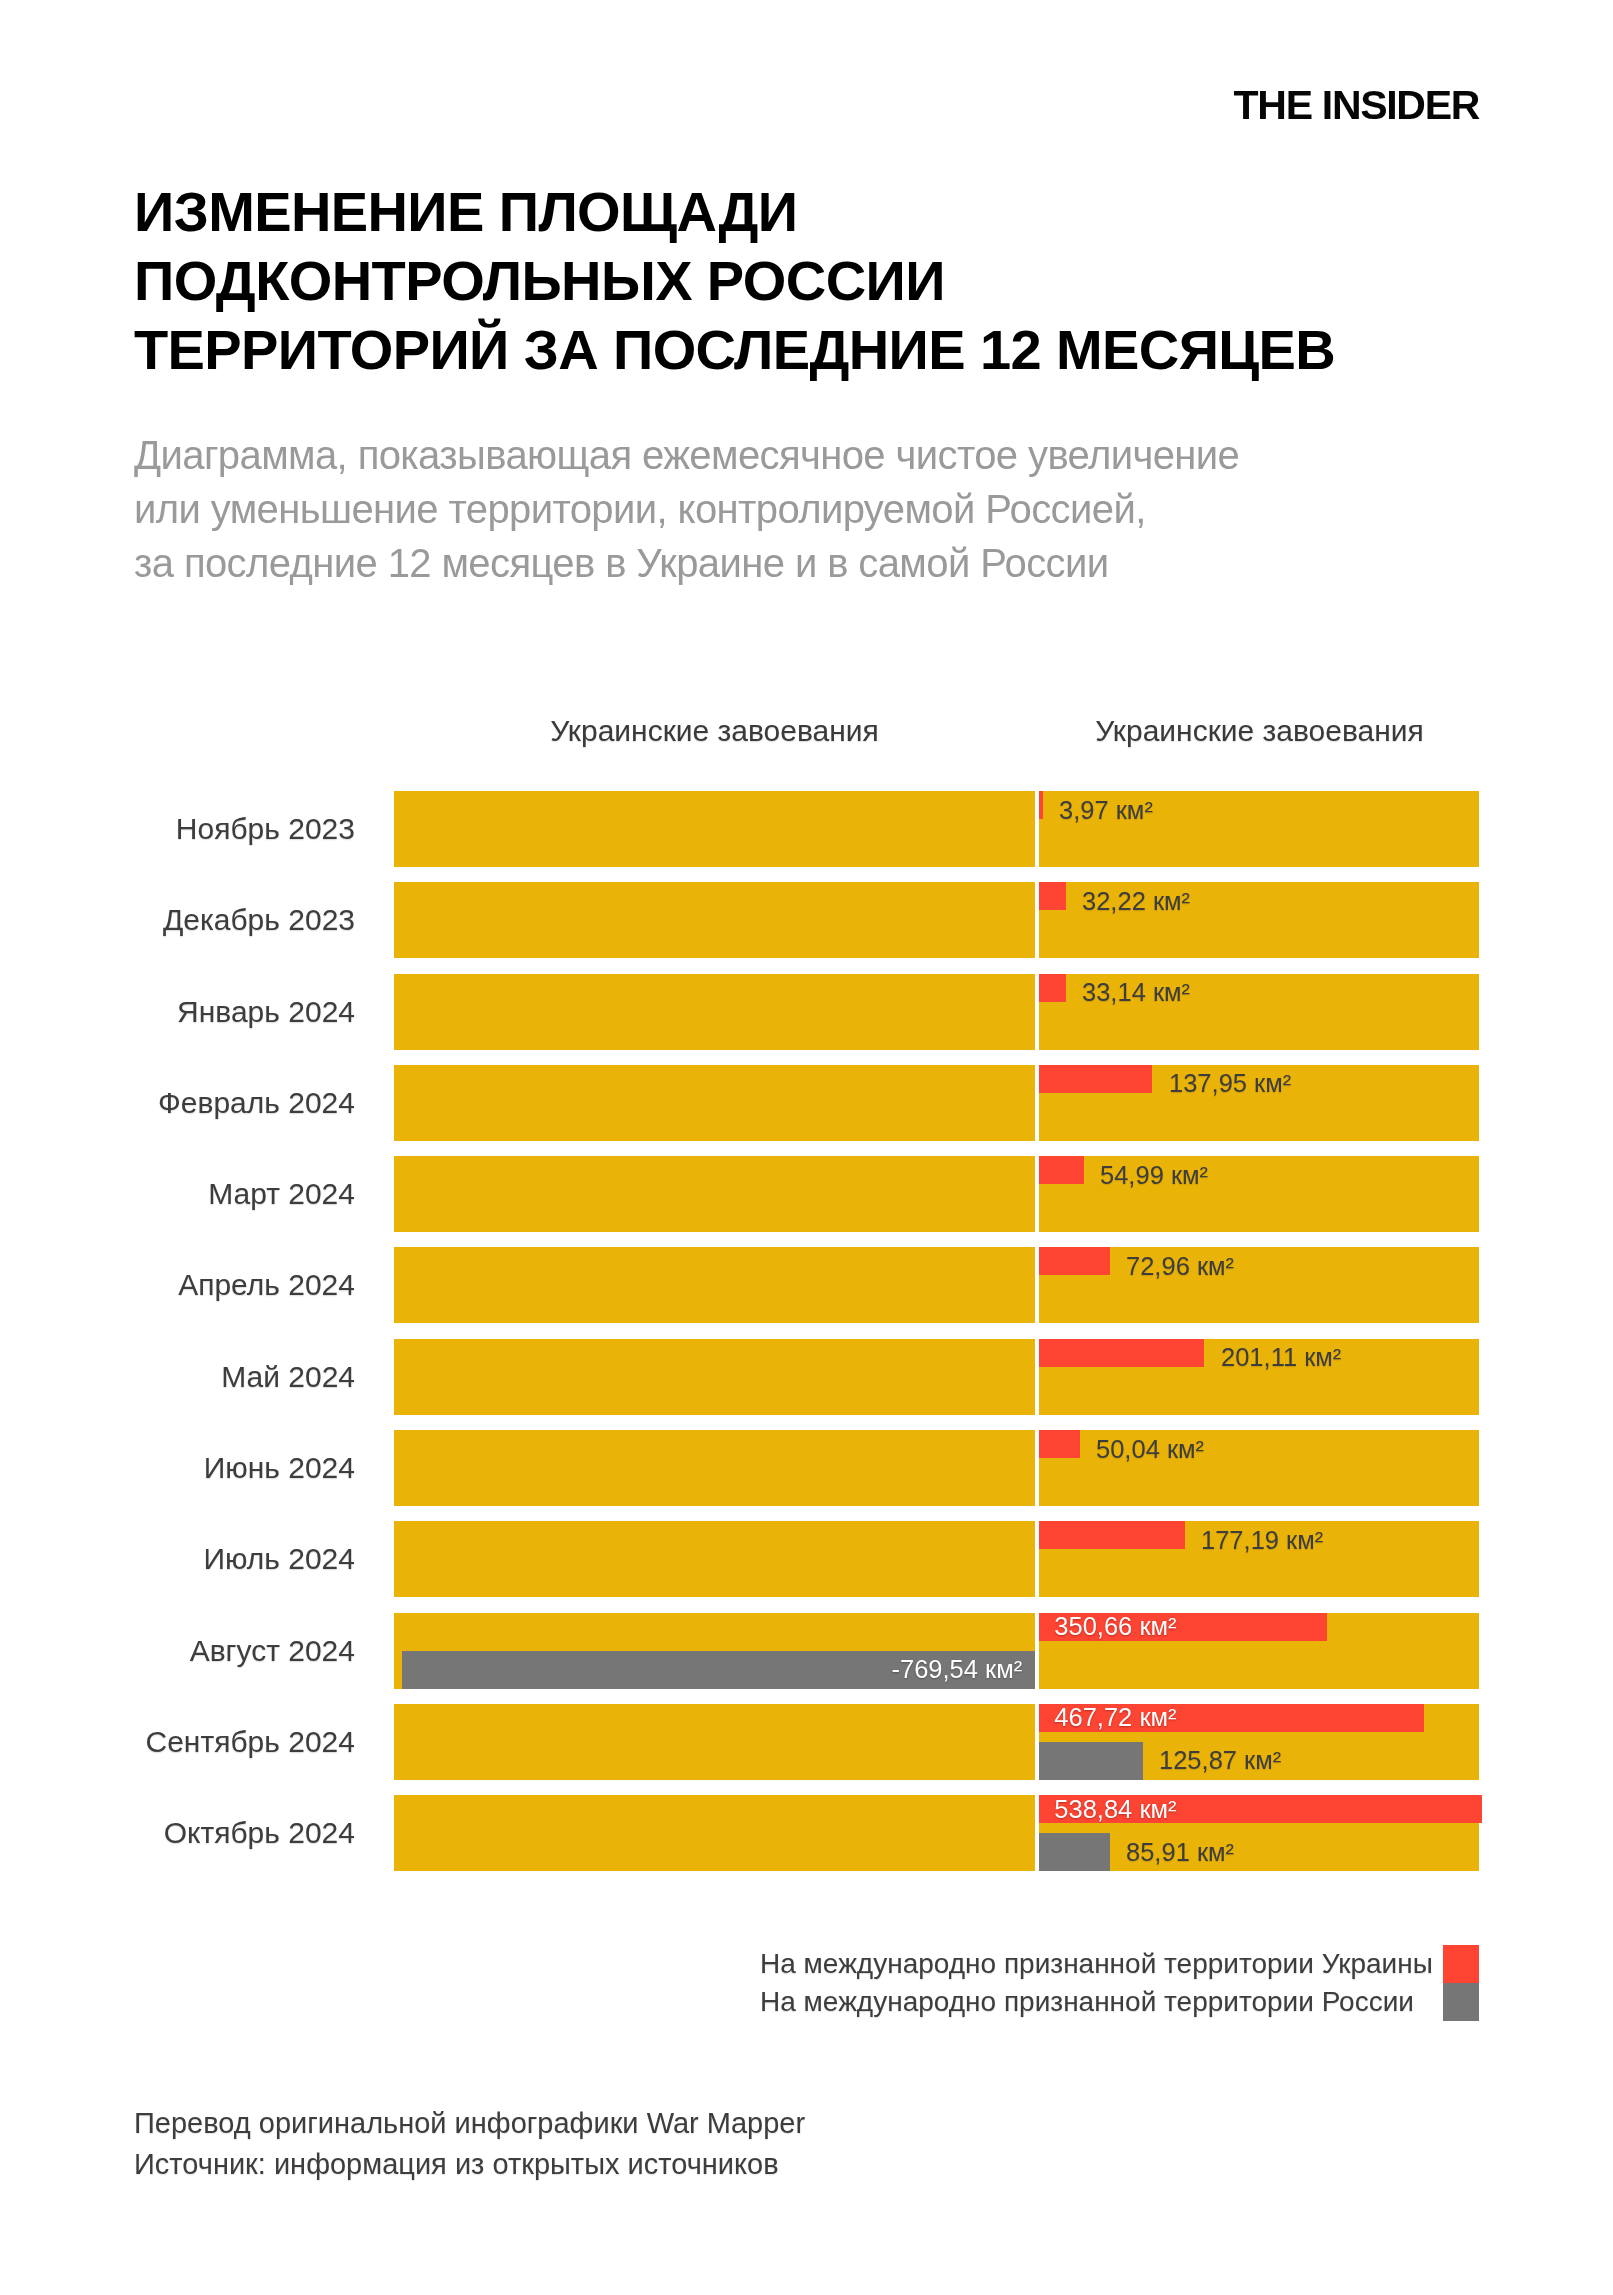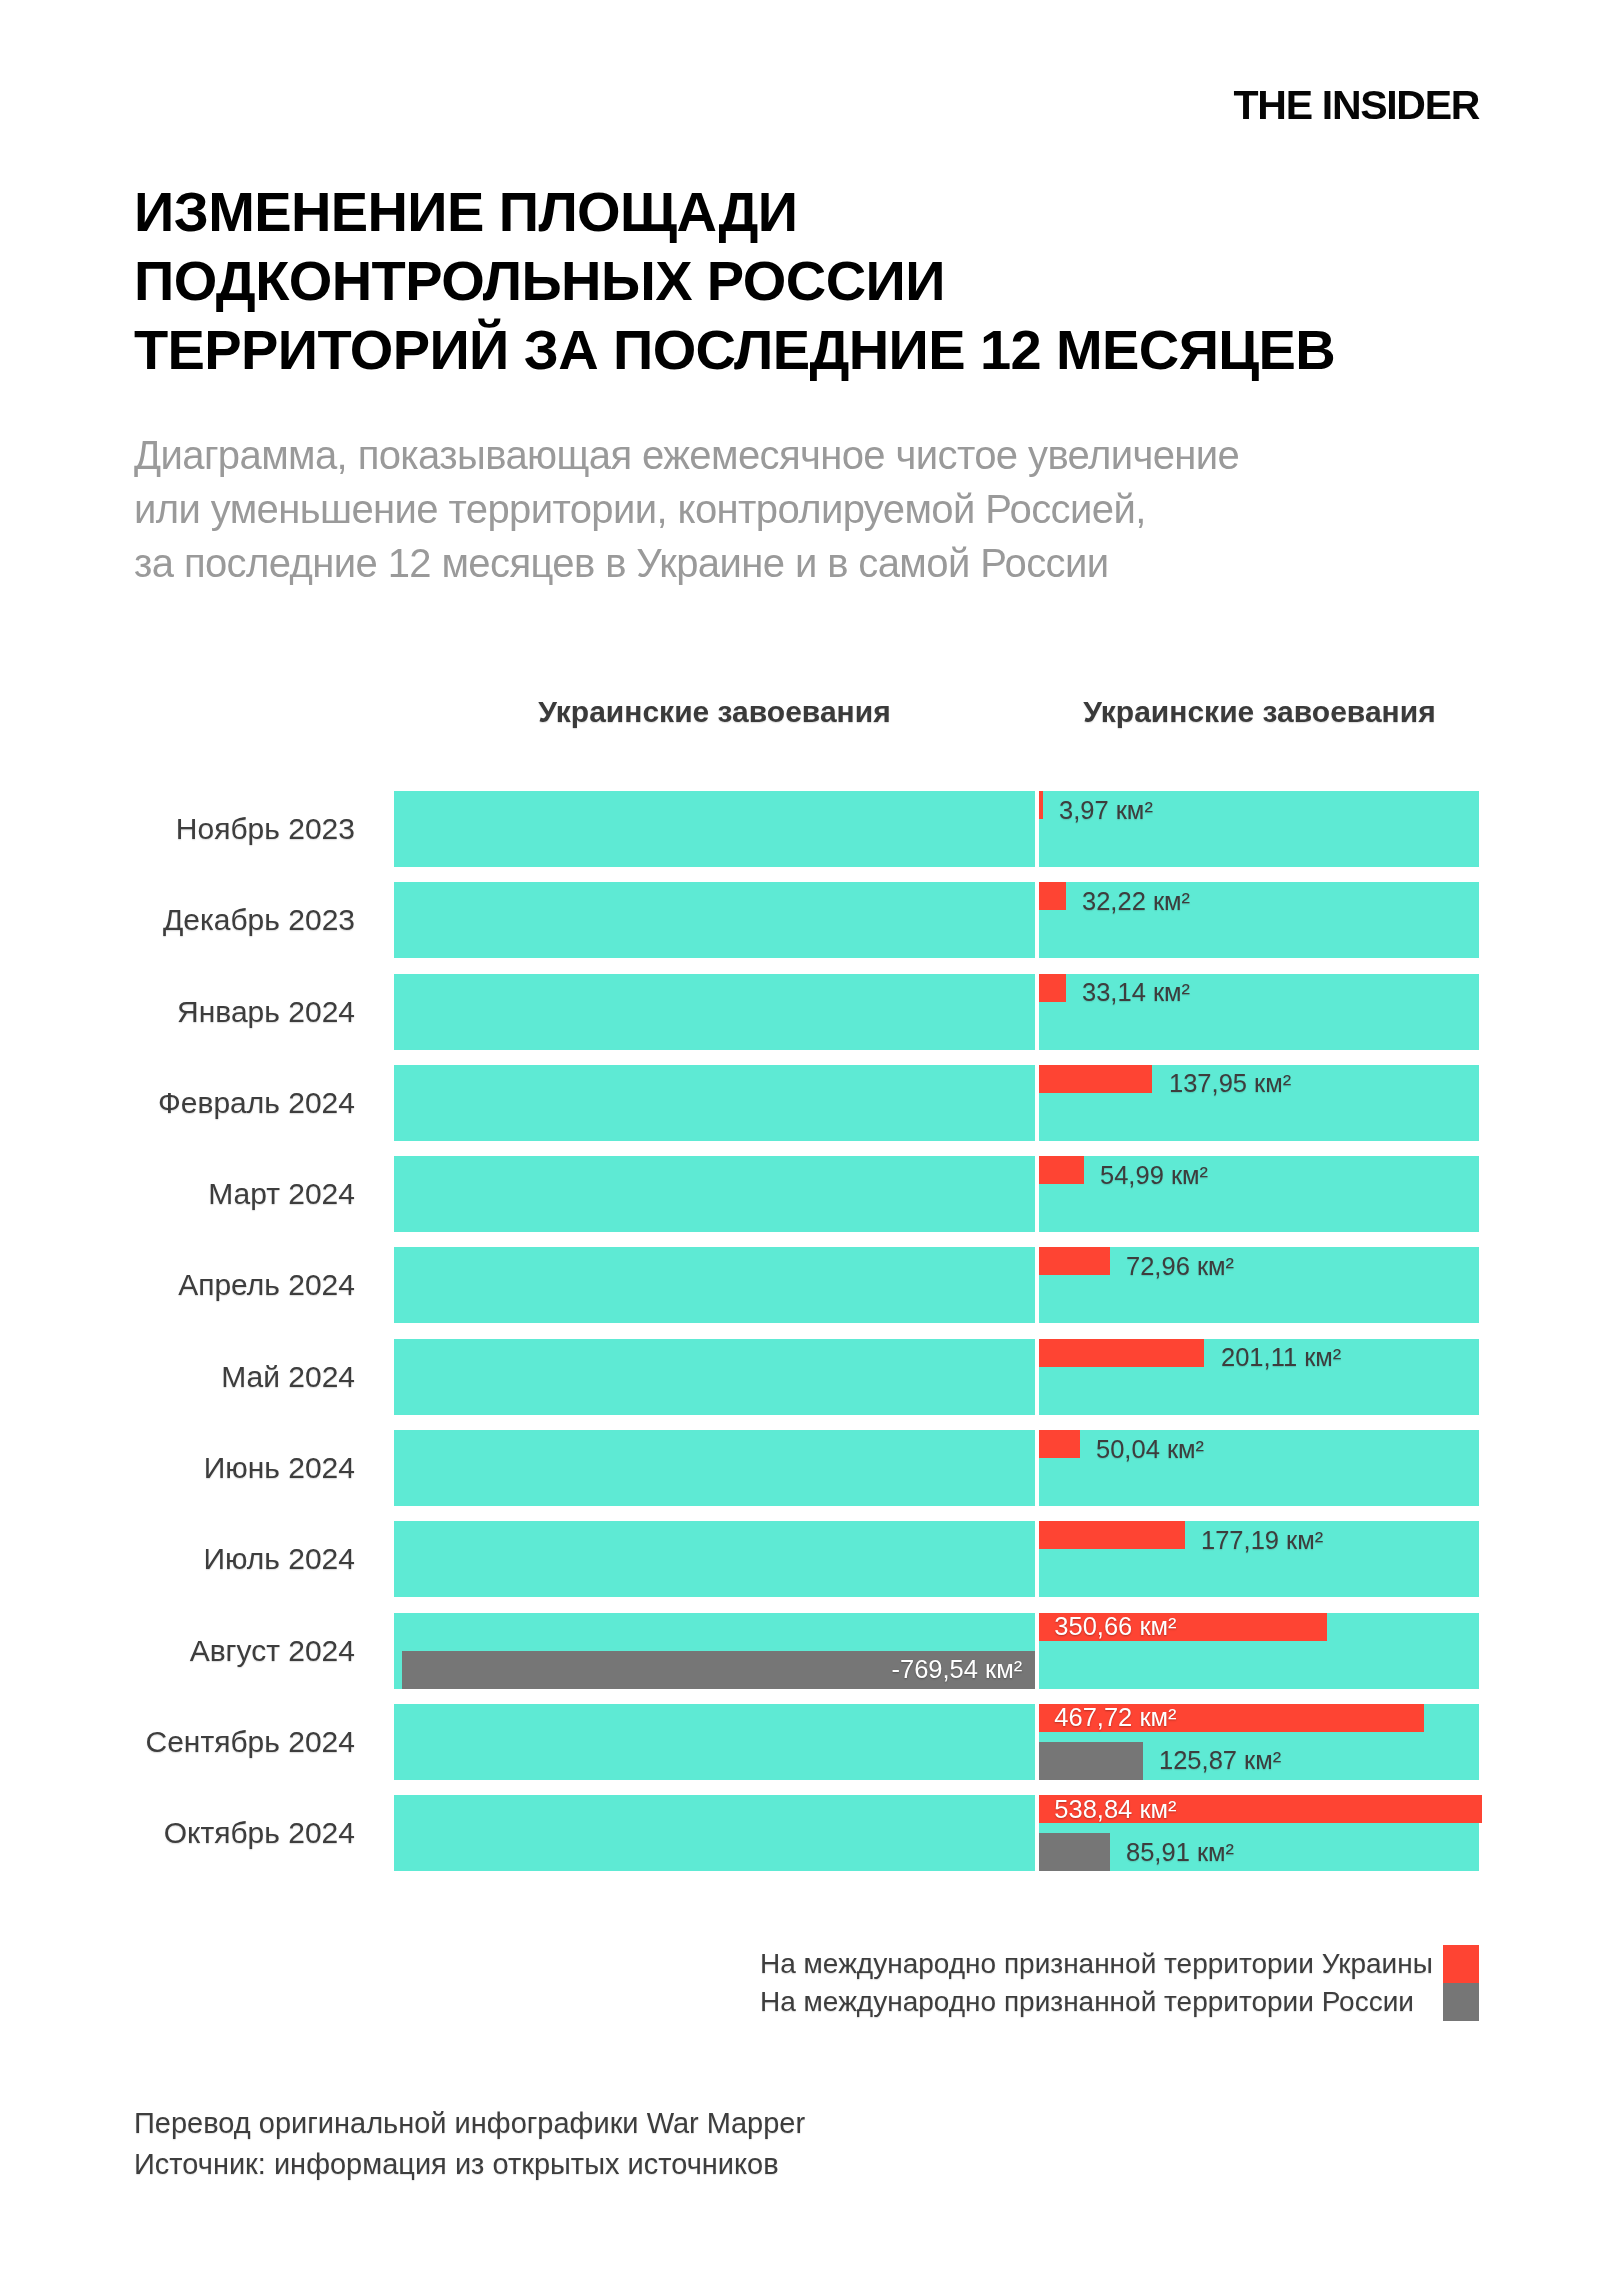--- a/index.html
+++ b/index.html
@@ -17,35 +17,35 @@
     color:#000000;white-space:pre-line;margin:0;
   }
   .subtitle{
     position:absolute;top:428px;left:134px;
     font-size:40px;line-height:54px;letter-spacing:-0.6px;
     color:#9a9a9a;white-space:pre-line;margin:0;
   }
   .chart{position:absolute;left:394px;top:692px;width:1085px;}
   .col-headers{position:relative;height:99px;}
   .col-header{
-    position:absolute;top:3px;text-align:center;
-    font-size:30px;font-weight:700;color:#3a3a3a;
+    position:absolute;top:22px;text-align:center;
+    font-size:30px;font-weight:400;color:#3a3a3a;
     text-shadow:0 0.6px 1.3px rgba(0,0,0,.15);
   }
   .col-header.left{left:0;width:641px;}
   .col-header.right{left:645px;width:441px;}
   .row{position:relative;height:76px;margin-bottom:15.3px;padding-left:28px;}
   .row:last-child{margin-bottom:12px;}
   .month{
     position:absolute;right:calc(100% + 39px);top:0;height:76px;width:395px;
     display:flex;align-items:center;justify-content:flex-end;
     font-size:30px;color:#3d3d3d;white-space:nowrap;
     text-shadow:0 0.6px 1.3px rgba(0,0,0,.15);
   }
-  .band{position:absolute;inset:0;background:#5eead4;}
+  .band{position:absolute;inset:0;background:#eab308;}
   .band::after{
     content:'';position:absolute;left:641px;top:0;width:3.8px;height:100%;background:#ffffff;
   }
   .bar{position:absolute;z-index:2;display:flex;align-items:center;}
   .bar.red{left:645px;top:0;height:28px;}
   .bar.gray-pos{left:645px;bottom:0;height:38px;}
   .bar.gray-neg{bottom:0;height:38px;justify-content:flex-end;}
   .in-label{
     color:#ffffff;font-size:25.5px;white-space:nowrap;
     text-shadow:0 1.3px 1.9px rgba(0,0,0,.3);

